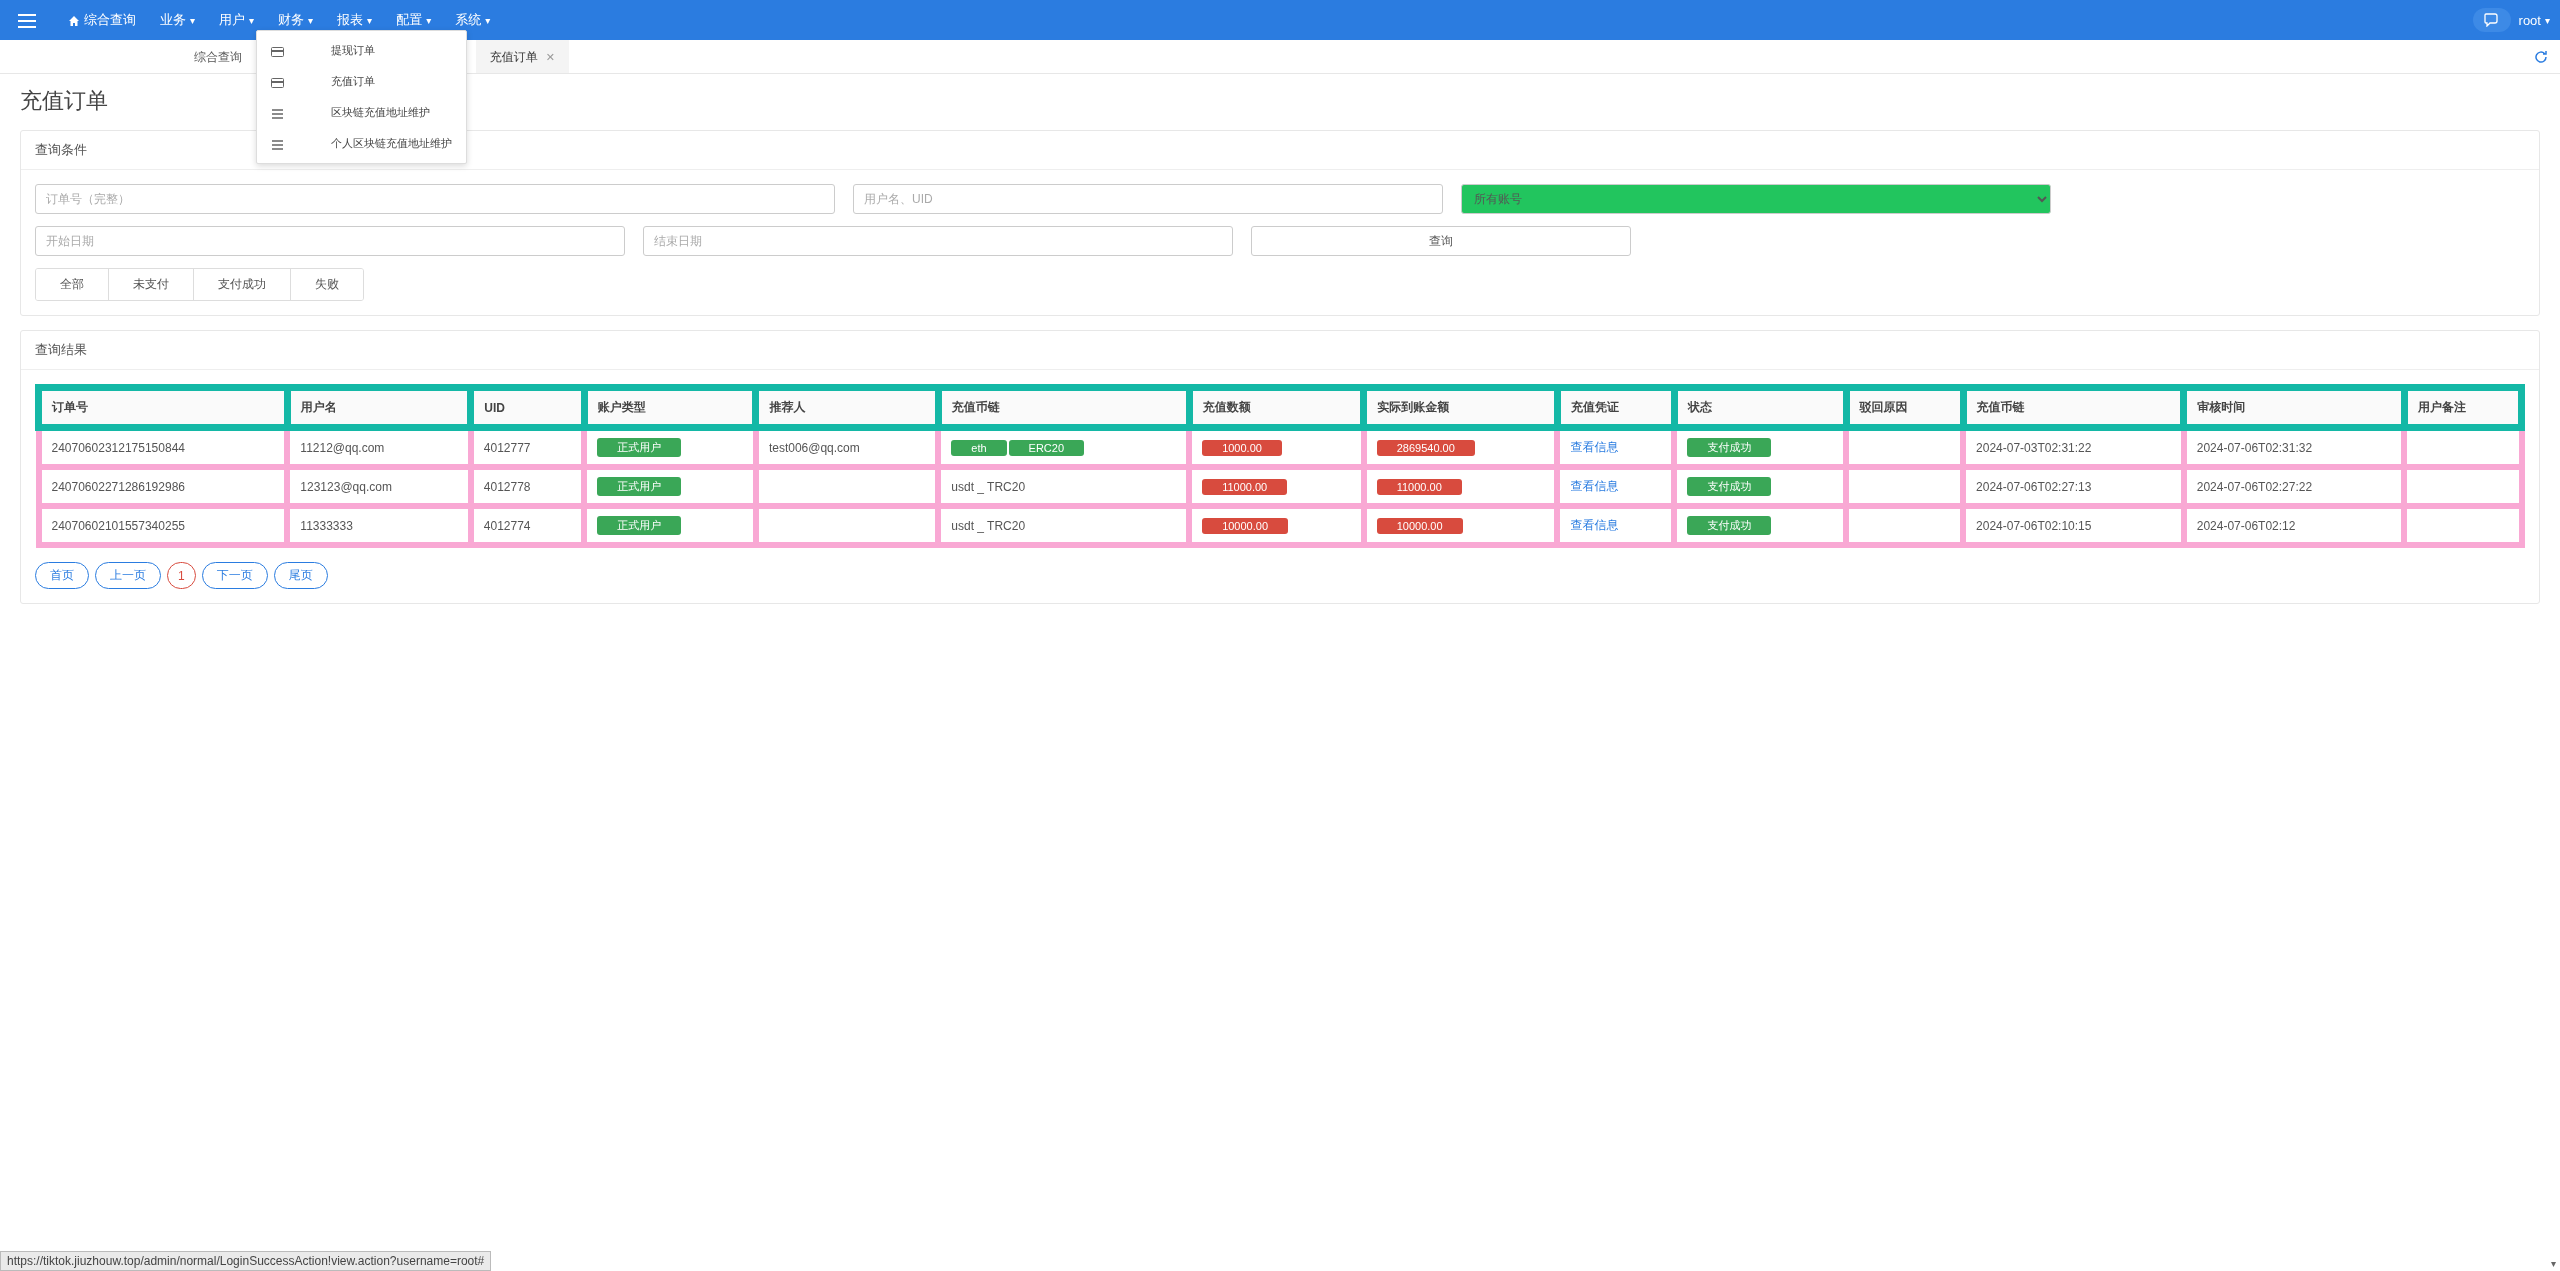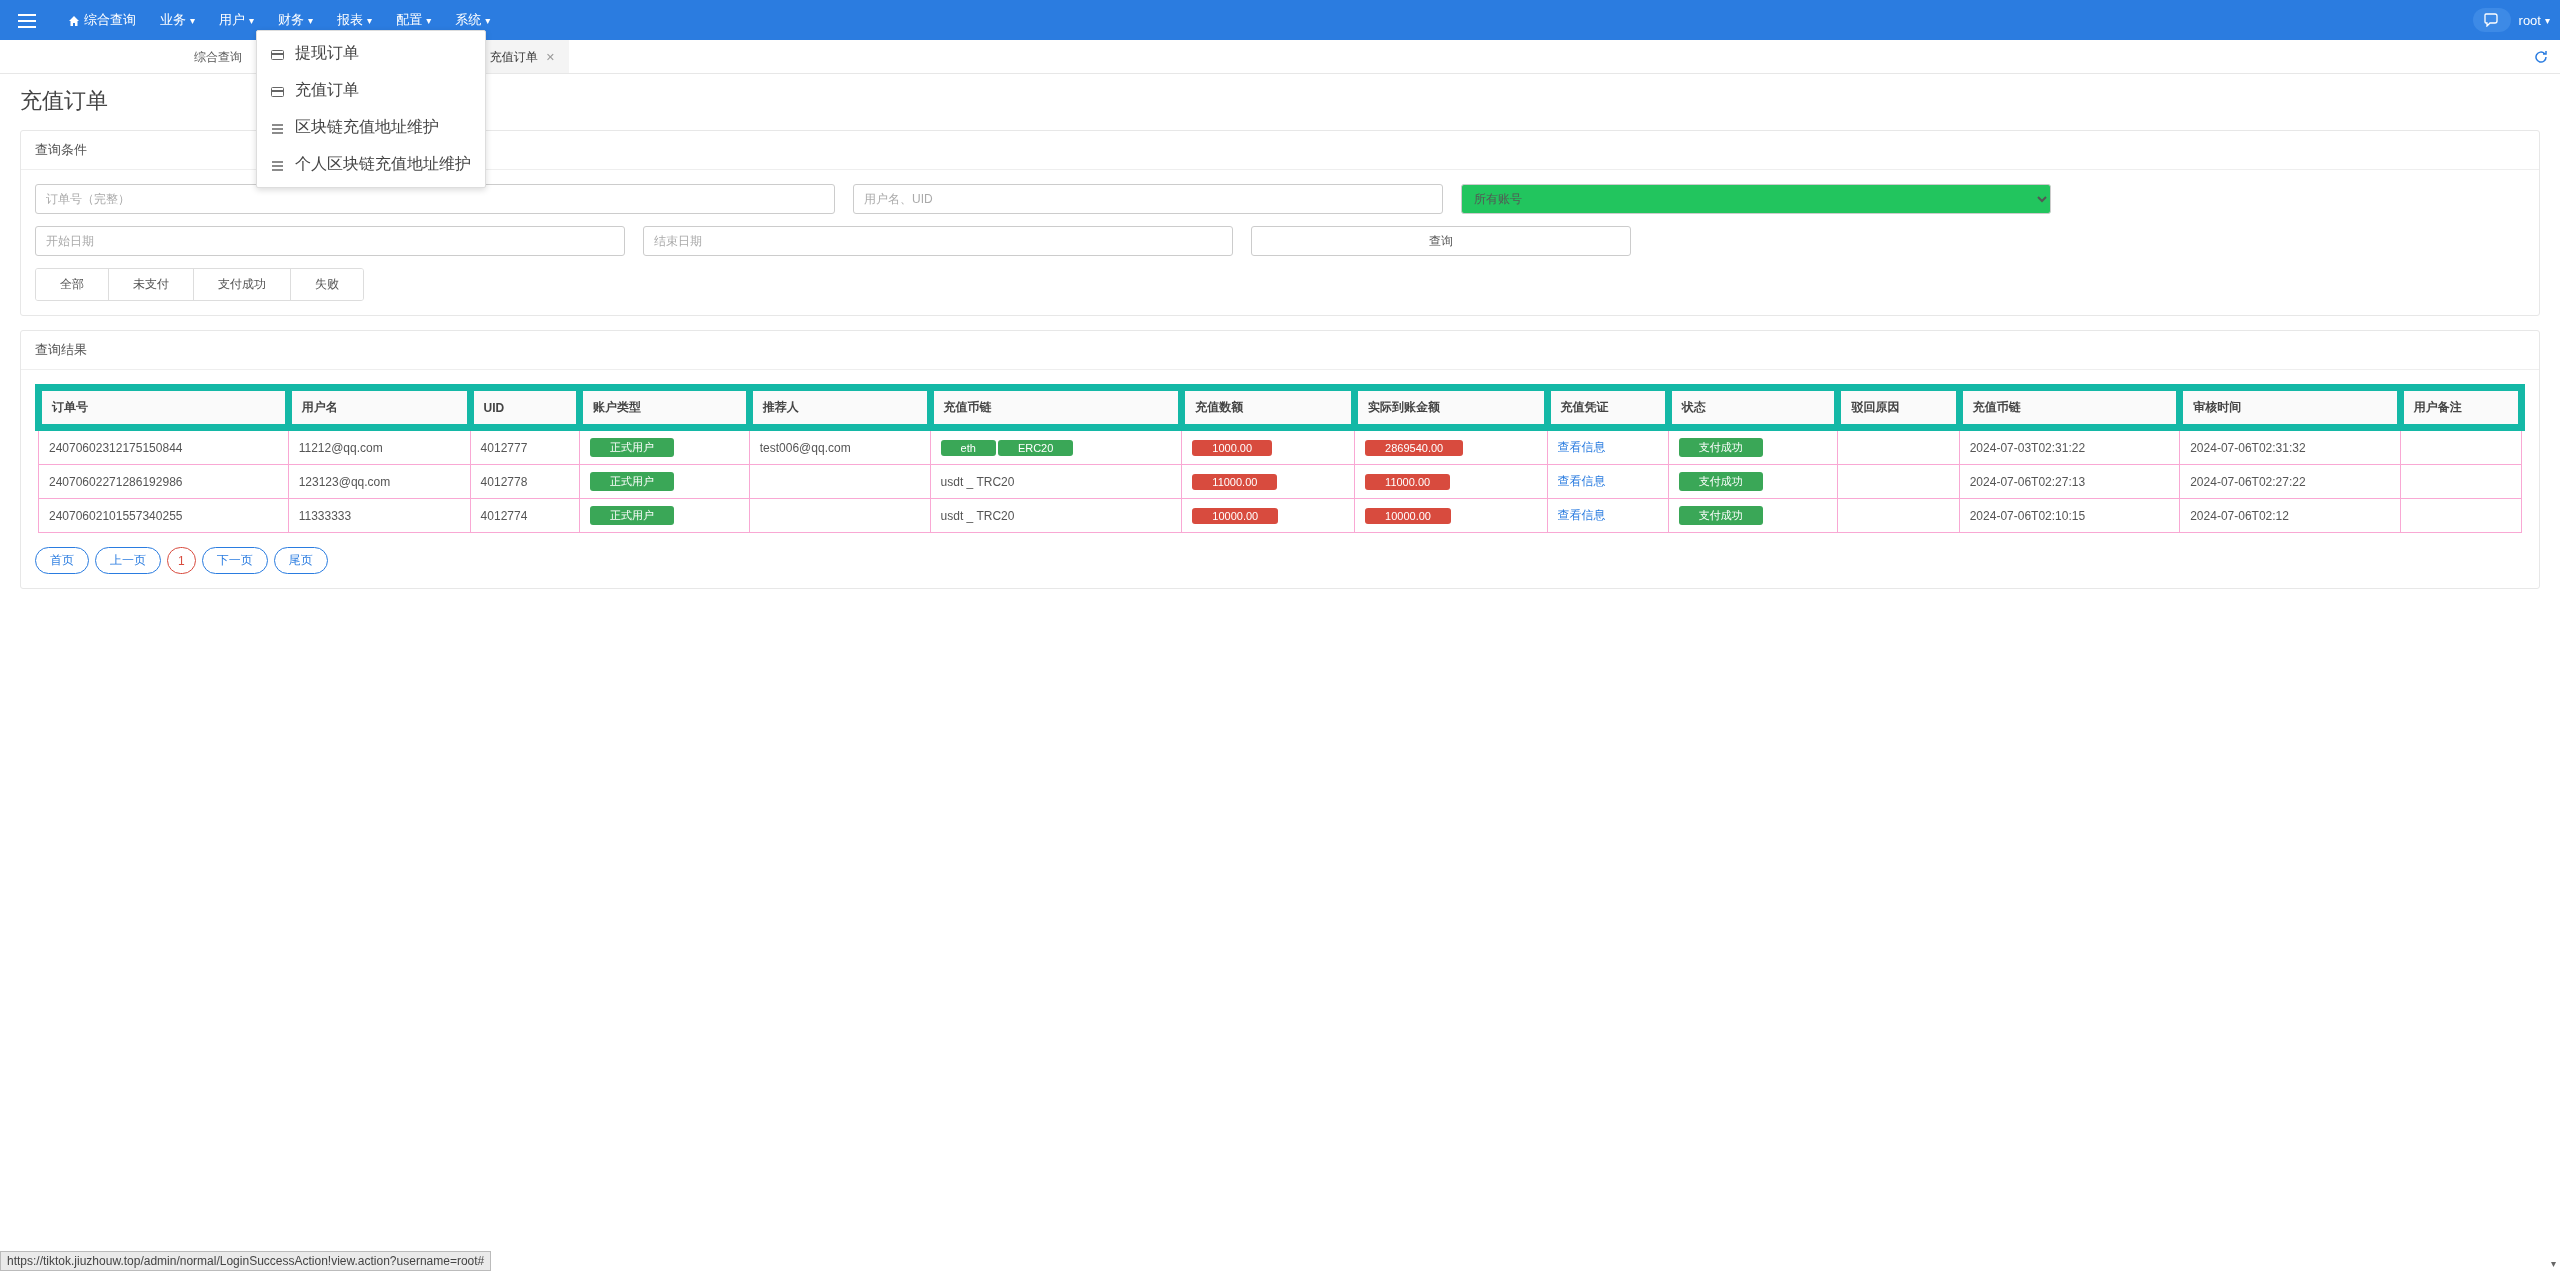--- a/index.html
+++ b/index.html
@@ -11,21 +11,21 @@
 .navbar .nav-menu { display: flex; align-items: center; margin-left: 12px; }
 .navbar .nav-item { color: #fff; padding: 0 12px; height: 40px; display: flex; align-items: center; cursor: pointer; font-size: 13px; }
 .navbar .nav-item .home-ico { margin-right: 4px; }
 .navbar .caret { margin-left: 4px; font-size: 10px; }
 .navbar .right { margin-left: auto; display: flex; align-items: center; gap: 8px; }
 .navbar .chat-btn { background: #3d8ae6; border-radius: 14px; width: 38px; height: 24px; display: flex; align-items: center; justify-content: center; color: #fff; cursor: pointer; }
 .navbar .user { color: #fff; font-size: 13px; display: flex; align-items: center; cursor: pointer; }
 
 
 .dropdown { position: absolute; top: 30px; left: 256px; background: #fff; border: 1px solid #ddd; box-shadow: 0 2px 6px rgba(0,0,0,.15); min-width: 180px; z-index: 100; padding: 4px 0; border-radius: 2px; }
-.dropdown .d-item { padding: 8px 14px; display: flex; align-items: center; cursor: pointer; font-size: 16px; color: #444; }
+.dropdown .d-item { padding: 8px 14px; display: flex; align-items: center; cursor: pointer; font-size: 11px; color: #444; gap: 36px; }
 .dropdown .d-ico { margin-right: 10px; color: #666; font-size: 13px; display: inline-block; width: 14px; }
 
 
 .tabs-row { height: 34px; display: flex; align-items: stretch; border-bottom: 1px solid #e7e7e7; padding-left: 180px; position: relative; }
 .tabs-row .tab { padding: 0 14px; display: flex; align-items: center; font-size: 12px; color: #666; cursor: pointer; border-top: 1px solid transparent; }
 .tabs-row .tab .close { margin-left: 8px; color: #999; font-size: 11px; cursor: pointer; }
 .tabs-row .tab.active { background: #f4f4f4; color: #333; }
 .tabs-row .tab.first { color: #555; }
 .tabs-row .refresh { margin-left: auto; padding: 0 12px; display: flex; align-items: center; color: #2a7ce0; cursor: pointer; font-size: 14px; }
 
@@ -43,21 +43,21 @@
 .sel { height: 30px; border: 1px solid #ccc; border-radius: 3px; padding: 0 8px; font-size: 12px; color: #555; background: #22c55e; }
 .btn-query { height: 30px; border: 1px solid #ccc; border-radius: 3px; background: #fff; cursor: pointer; font-size: 12px; color: #555; }
 
 .filter-tabs { display: flex; border: 1px solid #ddd; border-radius: 3px; overflow: hidden; width: fit-content; }
 .filter-tabs .ftab { padding: 7px 24px; font-size: 12px; color: #555; cursor: pointer; border-right: 1px solid #ddd; background: #fff; }
 .filter-tabs .ftab:last-child { border-right: none; }
 
 
 .tbl { width: 100%; border-collapse: collapse; font-size: 12px; }
 .tbl th { text-align: left; padding: 8px 10px; background: #fafafa; border: 7px solid #14b8a6; font-weight: bold; color: #444; }
-.tbl td { padding: 7px 10px; border: 1px solid #f9a8d4; color: #555; }
+.tbl td { padding: 7px 10px; border: 6px solid #f9a8d4; color: #555; }
 
 .badge { display: inline-block; padding: 2px 20px; border-radius: 3px; font-size: 11px; color: #fff; }
 .badge-green { background: #3aa757; }
 .badge-red { background: #d84b3e; }
 .badge-green2 { background: #3aa757; }
 .link { color: #2a7ce0; cursor: pointer; }
 
 .pager { display: flex; gap: 6px; margin-top: 14px; }
 .pager .pbtn { border: 1px solid #2a7ce0; color: #2a7ce0; background: #fff; border-radius: 14px; padding: 4px 14px; cursor: pointer; font-size: 12px; }
 .pager .pbtn.num { padding: 4px 10px; }

